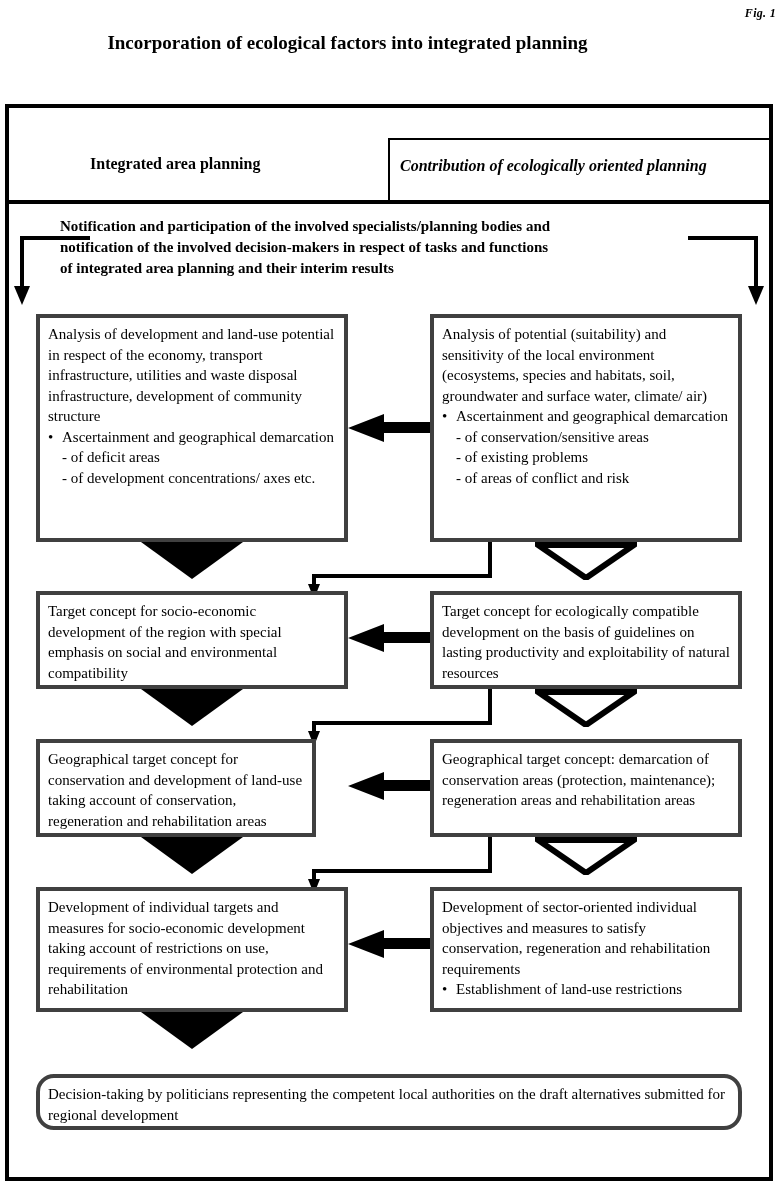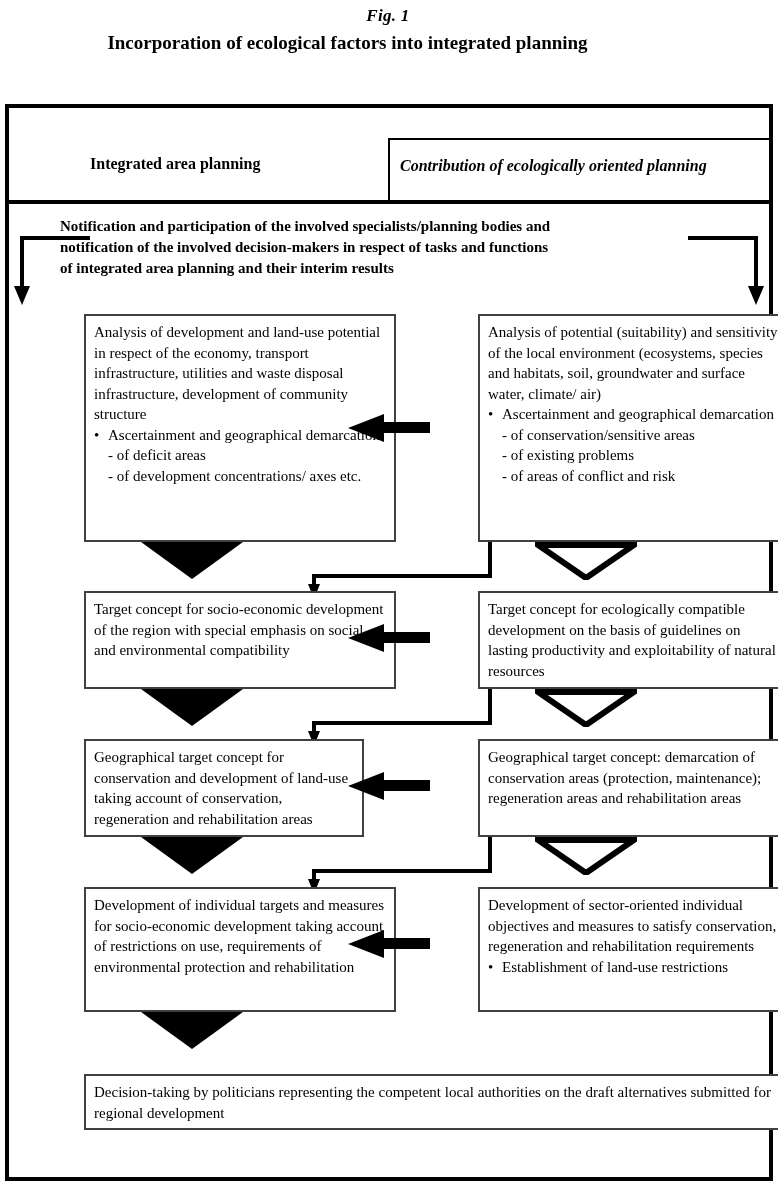--- a/index.html
+++ b/index.html
@@ -2,22 +2,22 @@
 <html><head>
 <meta charset="utf-8">
 <style>
   html,body{margin:0;padding:0;background:#ffffff;}
   body{
     width:778px;height:1193px;position:relative;overflow:hidden;
     font-family:"Liberation Serif","DejaVu Serif",serif;
     color:#000000;
   }
   .fig-label{
-    position:absolute;left:0;top:6px;width:776px;text-align:center;
-    font-style:italic;font-weight:bold;font-size:17px;letter-spacing:.3px;
+    position:absolute;left:0;top:6px;width:776px;text-align:right;
+    font-style:italic;font-weight:bold;font-size:12px;letter-spacing:.3px;
   }
   .fig-title{
     position:absolute;left:0;top:32px;width:695px;text-align:center;
     font-weight:bold;font-size:19px;
   }
 
   
   .frame{
     position:absolute;left:5px;top:104px;width:768px;height:1077px;
     border:4px solid #000;box-sizing:border-box;
@@ -40,24 +40,23 @@
   }
 
   
   .notif{
     position:absolute;left:60px;top:216px;width:660px;
     font-weight:bold;font-size:15px;line-height:21px;
   }
 
   
   .box{
-    position:absolute;border:2px solid #404040;box-sizing:border-box;
+    position:absolute;border:4px solid #404040;box-sizing:border-box;
     background:#fff;font-size:15px;line-height:20.5px;
     padding:6px 8px 4px 8px;
-    margin-left:48px;
   }
   .box p{margin:0;}
   .bul{margin:0;padding:0;list-style:none;}
   .bul li{position:relative;padding-left:14px;}
   .bul li:before{content:"\2022";position:absolute;left:0;top:0;}
   .dash{padding-left:14px;text-indent:0;}
   .dash span{display:block;padding-left:12px;text-indent:-12px;}
 
   
   .ln{position:absolute;background:#000;}
@@ -225,15 +224,15 @@
 </div>
 
 <div class="arrow-wrap harrow" style="left:348px;top:930px;">
   <svg width="82" height="32" viewBox="0 0 82 32">
     <polygon points="82,8 36,8 36,0 0,14 36,28 36,19 82,19" fill="#000"></polygon>
   </svg>
 </div>
 
 <div class="tri-black" style="left:141px;top:1012px;"></div>
 
-<div class="box" style="left:36px;top:1074px;width:706px;height:56px;">
+<div class="box" style="left:36px;top:1074px;width:706px;height:56px;border-radius:18px;">
   <p>Decision-taking by politicians representing the competent local authorities on the draft alternatives submitted for regional development</p>
 </div>
 
 </body></html>

